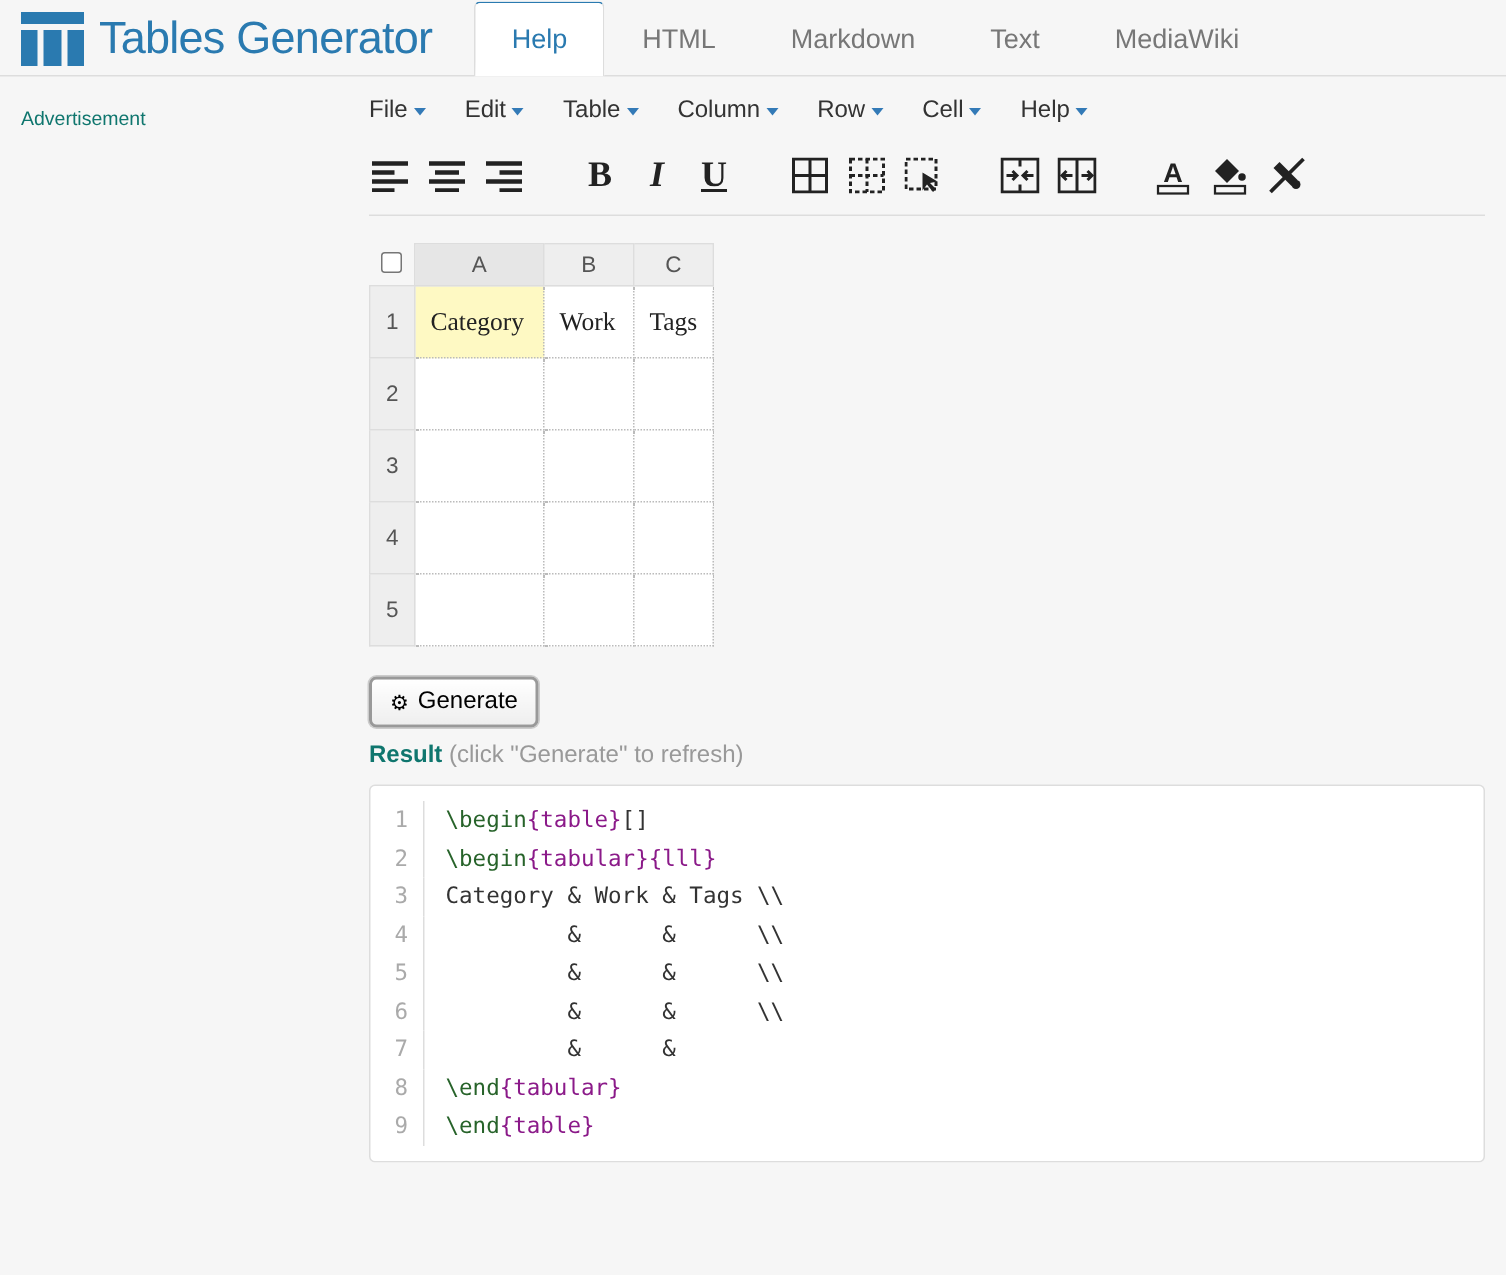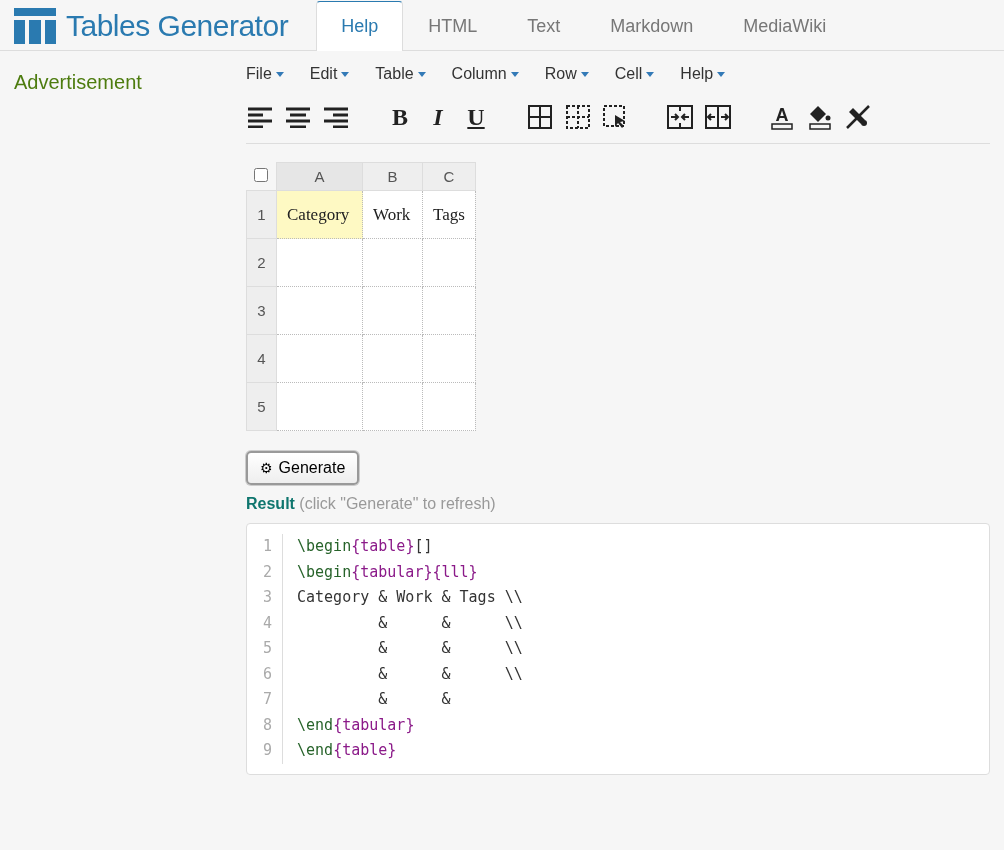--- a/index.html
+++ b/index.html
@@ -14,21 +14,21 @@
   .logo-icon .columns { display: flex; height: 24px; gap: 4px; }
   .logo-icon .col { background: #2a7ab0; flex: 1; }
   .logo-text { font-size: 30px; font-weight: 300; color: #2a7ab0; letter-spacing: -0.5px;}
   
   .nav-tabs { display: flex; align-items: flex-end; margin-left: 14px; }
   .nav-tab { padding: 14px 24px 14px; font-size: 18px; color: #777; cursor: pointer; border: 1px solid transparent; border-bottom: none; position: relative; top: 1px; background: transparent; }
   .nav-tab.active { color: #2a7ab0; border-color: #2a7ab0 #ddd transparent #ddd; background: #fff; border-radius: 4px 4px 0 0; }
   
   
   .main-row { display: flex; }
-  .ad-col { width: 246px; padding: 20px 14px; font-size: 20px; color: #4d7c0f; }
+  .ad-col { width: 246px; padding: 20px 14px; font-size: 13px; color: #0f766e; }
   .content-col { flex: 1; padding-right: 14px; }
   
   
   .menubar { display: flex; gap: 26px; padding: 14px 0; }
   .menu-item { font-size: 16px; color: #333; cursor: pointer; display: inline-flex; align-items: center; gap: 4px; }
   .caret { width: 0; height: 0; border-left: 4px solid transparent; border-right: 4px solid transparent; border-top: 5px solid #337ab7; display: inline-block; }
   
   
   .toolbar { display: flex; align-items: center; gap: 10px; padding: 6px 0 12px; border-bottom: 1px solid #ddd; }
   .toolbar .tgroup { display: flex; gap: 10px; margin-right: 26px; }
@@ -80,22 +80,22 @@
           <div class="col"></div>
           <div class="col"></div>
           <div class="col"></div>
         </div>
     </div>
     <span class="logo-text">Tables Generator</span>
   </div>
   <div class="nav-tabs" id="nav-tabs">
       <div class="nav-tab active">Help</div>
       <div class="nav-tab">HTML</div>
+      <div class="nav-tab">Markdown</div>
       <div class="nav-tab">Text</div>
-      <div class="nav-tab">Markdown</div>
       <div class="nav-tab">MediaWiki</div>
     </div>
 </div>
 
 <div class="main-row">
   <div class="ad-col">Advertisement</div>
 
   <div class="content-col">
 
     <div class="menubar" id="menubar">

